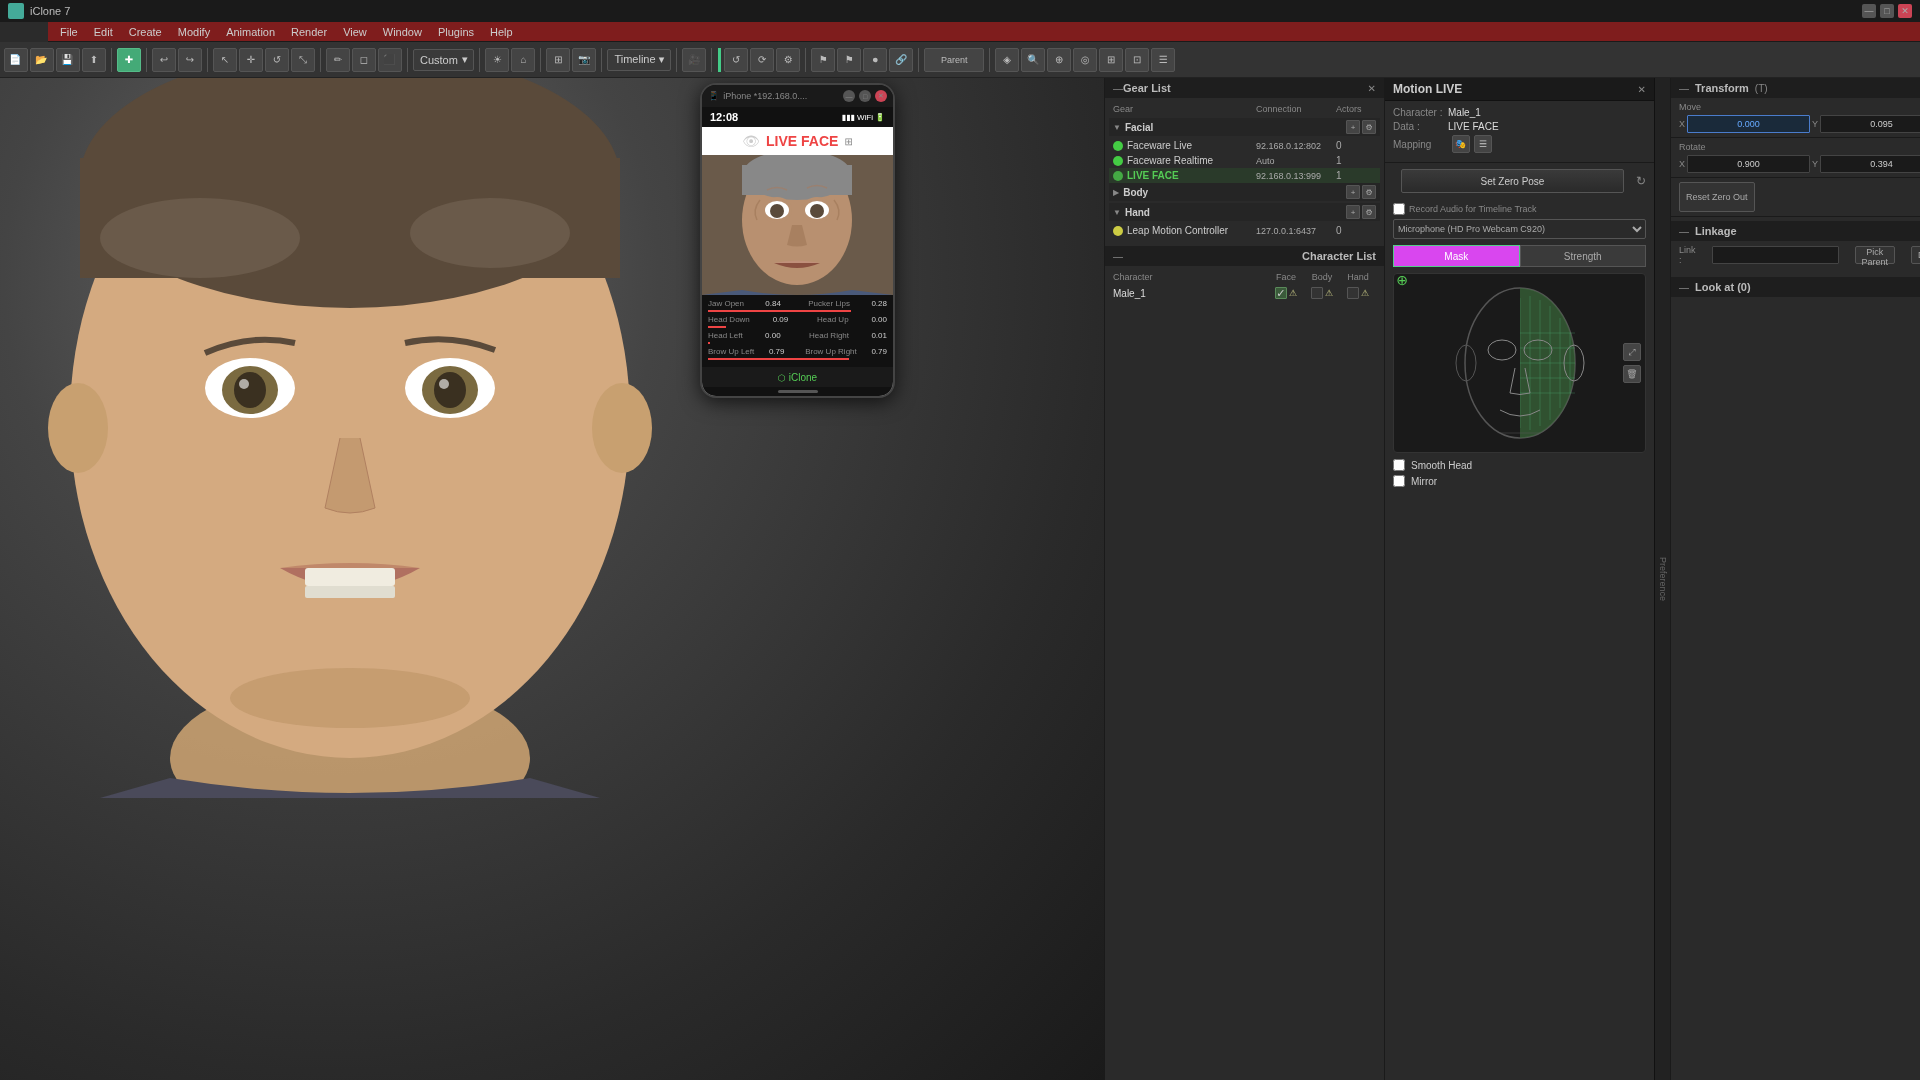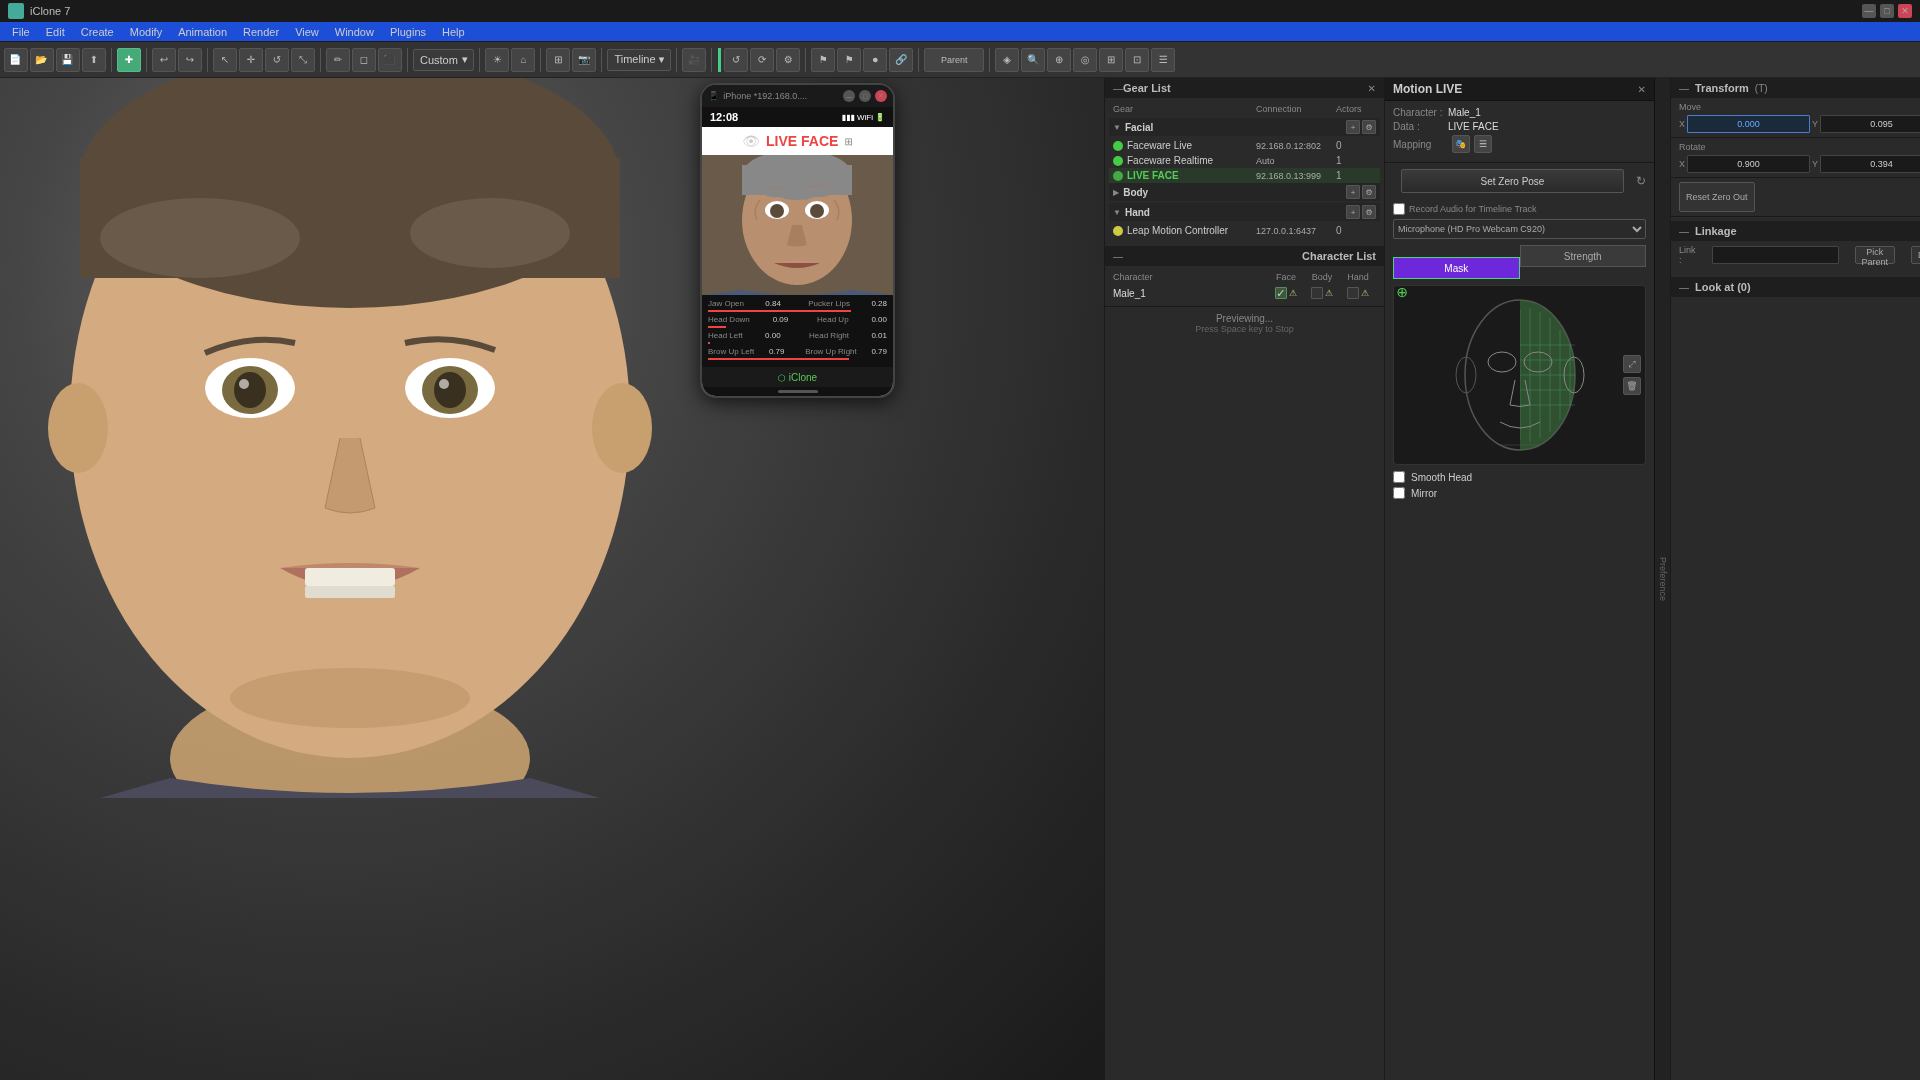--- a/index.html
+++ b/index.html
@@ -6,21 +6,21 @@
     body { width: 1920px; height: 1080px; background: #2b2b2b; font-family: 'Segoe UI', Arial, sans-serif; font-size: 11px; color: #ccc; overflow: hidden; }
 
     
     #titlebar { height: 22px; background: #1a1a1a; display: flex; align-items: center; justify-content: space-between; padding: 0 8px; }
     #titlebar-left { display: flex; align-items: center; gap: 6px; font-size: 11px; color: #bbb; }
     #titlebar-logo { width: 16px; height: 16px; background: #4a9; border-radius: 2px; display: inline-block; }
     #titlebar-controls { display: flex; gap: 4px; }
     #titlebar-controls span { width: 14px; height: 14px; background: #555; border-radius: 2px; display: flex; align-items: center; justify-content: center; font-size: 9px; color: #aaa; cursor: pointer; }
 
     
-    #menubar { height: 20px; background: #1d4ed8; display: flex; align-items: center; padding: 0 4px; border-bottom: 1px solid #1a1a1a; }
+    #menubar { height: 20px; background: #7f1d1d; display: flex; align-items: center; padding: 0 4px; border-bottom: 1px solid #1a1a1a; margin-left: 48px; }
     #menubar span { padding: 0 8px; font-size: 11px; color: #ccc; cursor: pointer; }
 
     
     #toolbar { height: 36px; background: #333; display: flex; align-items: center; padding: 0 4px; gap: 2px; border-bottom: 1px solid #222; }
     .tb-btn { width: 24px; height: 24px; background: #444; border: 1px solid #555; border-radius: 2px; display: flex; align-items: center; justify-content: center; cursor: pointer; font-size: 10px; color: #bbb; }
     .tb-sep { width: 1px; height: 24px; background: #555; margin: 0 3px; }
     .tb-green { background: #4a7; border-color: #5b8; color: #fff; }
     .tb-dropdown { height: 22px; background: #3a3a3a; border: 1px solid #555; border-radius: 2px; display: flex; align-items: center; padding: 0 6px; gap: 4px; cursor: pointer; font-size: 11px; color: #ccc; }
 
     
@@ -63,21 +63,21 @@
     .char-info-row { display: flex; align-items: center; margin-bottom: 3px; font-size: 10px; }
     .char-info-label { color: #888; width: 55px; }
     .char-info-val { color: #ddd; }
     #mapping-row { display: flex; align-items: center; gap: 4px; }
     .map-icon { width: 18px; height: 18px; background: #444; border: 1px solid #555; border-radius: 2px; display: flex; align-items: center; justify-content: center; font-size: 9px; cursor: pointer; }
 
     #set-zero-btn { width: calc(100% - 16px); margin: 6px 8px; height: 24px; background: linear-gradient(180deg, #3a3a3a, #2a2a2a); border: 1px solid #555; border-radius: 2px; color: #ccc; font-size: 10px; cursor: pointer; display: flex; align-items: center; justify-content: center; }
 
     #mask-strength-tabs { display: flex; margin: 0 8px 6px; }
     .ms-tab { flex: 1; height: 22px; display: flex; align-items: center; justify-content: center; font-size: 10px; cursor: pointer; border: 1px solid #555; }
-    .ms-tab.active { background: #6d28d9; color: #fff; border-color: #5c8; margin-top: 12px; }
+    .ms-tab.active { background: #d946ef; color: #fff; border-color: #5c8; }
     .ms-tab.inactive { background: #3a3a3a; color: #aaa; }
 
     
     #mask-preview { margin: 0 8px 6px; height: 180px; background: #1a1a1a; border: 1px solid #333; border-radius: 4px; position: relative; overflow: hidden; display: flex; align-items: center; justify-content: center; }
     .mask-add-icon { position: absolute; top: 50%; left: 50%; transform: translate(-50%, -50%); color: #5c8; font-size: 20px; cursor: pointer; }
     #mask-face-svg { width: 140px; height: 170px; }
     #mask-side-icons { position: absolute; right: 4px; top: 50%; transform: translateY(-50%); display: flex; flex-direction: column; gap: 4px; }
     .mask-side-btn { width: 18px; height: 18px; background: #444; border: 1px solid #555; border-radius: 2px; display: flex; align-items: center; justify-content: center; font-size: 9px; color: #aaa; cursor: pointer; }
 
     #smooth-mirror { padding: 0 8px 6px; }
@@ -498,24 +498,20 @@
           <div class="char-check" data-name="body-check"></div>
           <span class="char-warn" data-name="body-warn-icon">⚠</span>
         </div>
         <div class="char-data-cell" data-name="char-male1-hand-cell">
           <div class="char-check" data-name="hand-check"></div>
           <span class="char-warn" data-name="hand-warn-icon">⚠</span>
         </div>
       </div>
     </div>
 
-    <div id="previewing-text" data-name="previewing-section">
-      <div data-name="previewing-label">Previewing...</div>
-      <div class="press-space" data-name="press-space-hint">Press Space key to Stop</div>
-    </div>
   </div>
 
   <div id="right-panel" data-name="motion-live-panel">
     <div id="motion-live-header" data-name="motion-live-header">
       <span id="motion-live-title" data-name="motion-live-title">Motion LIVE</span>
       <span data-name="motion-live-close" style="font-size:10px; color:#888;">✕</span>
     </div>
 
     <div id="char-info" data-name="character-info">
       <div class="char-info-row" data-name="char-row">

